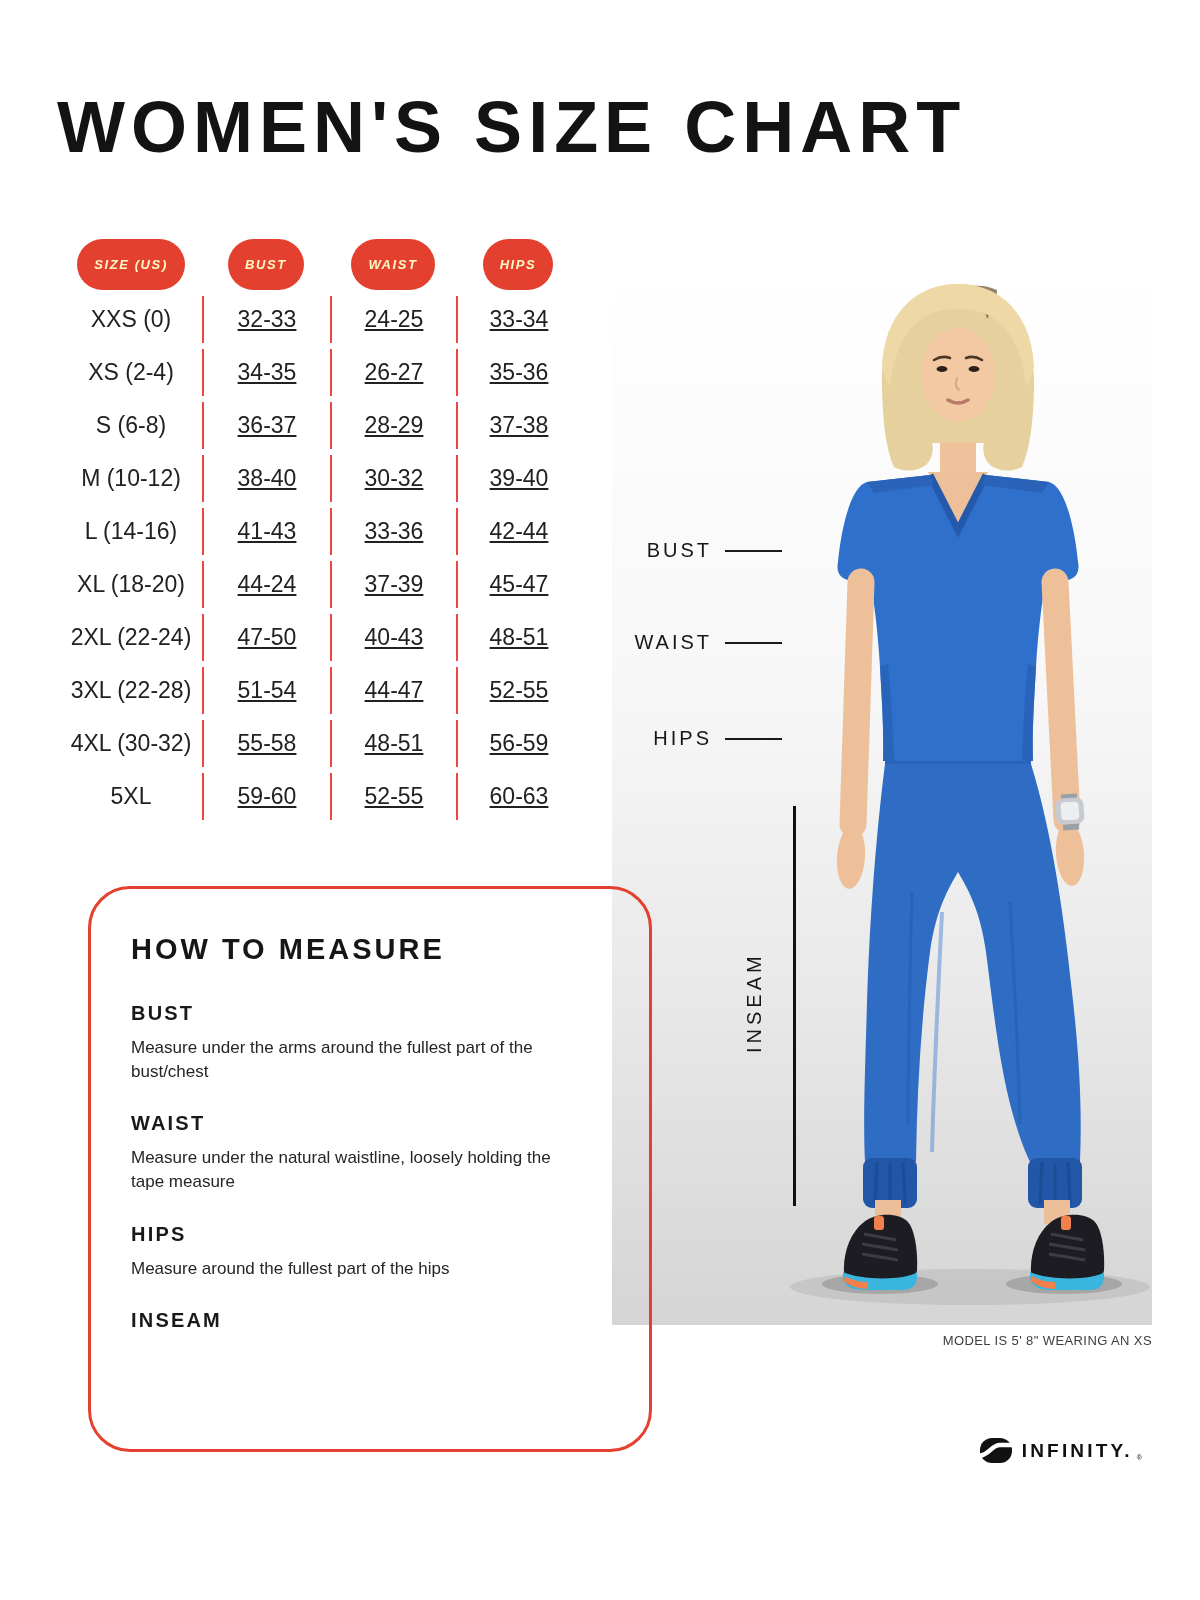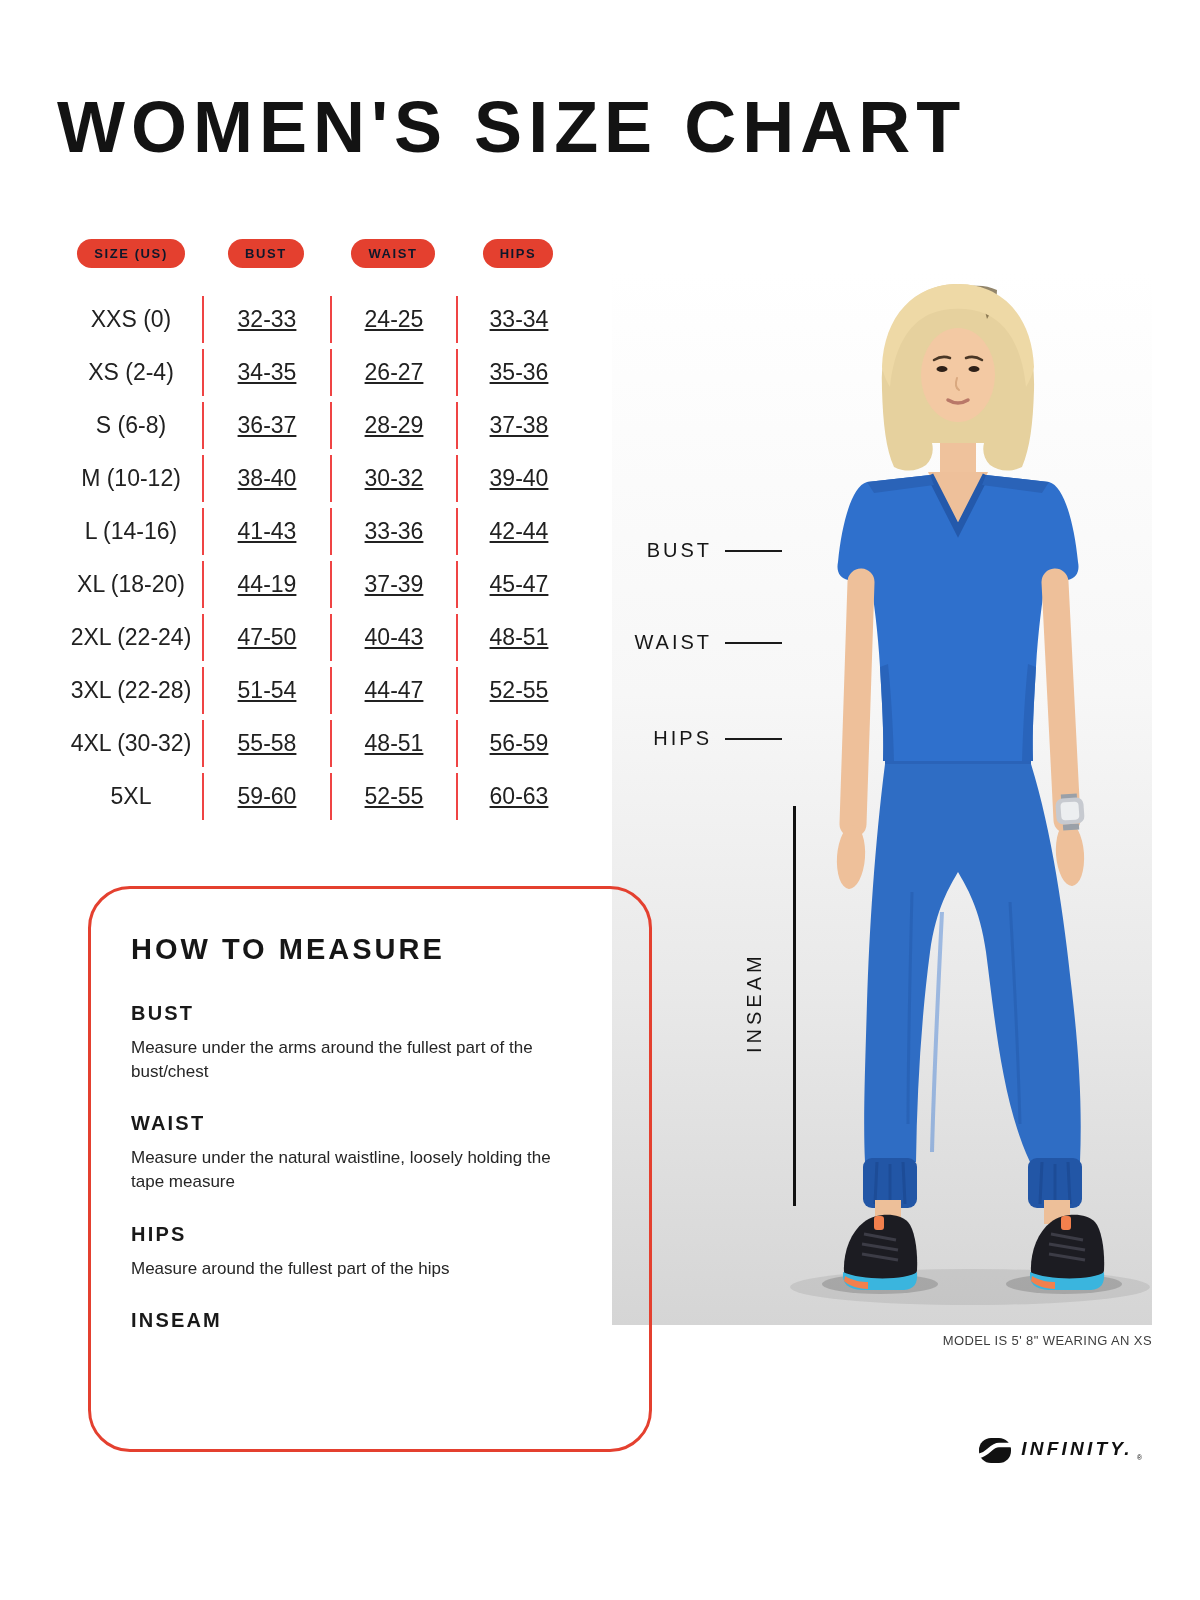--- a/index.html
+++ b/index.html
@@ -7,22 +7,22 @@
         font-family:"Liberation Sans",sans-serif;color:#1a1a1a;}
 
   
   .title{position:absolute;left:57px;top:86px;font-size:72px;font-weight:700;
          letter-spacing:6px;color:#131313;white-space:nowrap;text-align:right;}
 
   
   .thead{position:absolute;left:60px;top:239px;width:520px;display:grid;
          grid-template-columns:142px 128px 126px 124px;}
   .thead .pillwrap{display:flex;justify-content:center;}
-  .pill{background:#e4402f;color:#0f172a;font-size:13px;font-weight:700;
-        letter-spacing:1.6px;padding:7px 17px;border-radius:999px;white-space:nowrap;}
+  .pill{background:#e4402f;color:#fef9c3;font-size:13px;font-weight:700;
+        letter-spacing:1.6px;padding:18px 17px;border-radius:999px;white-space:nowrap;font-style:italic;}
   .tbody{position:absolute;left:60px;top:296px;width:520px;}
   .trow{display:grid;grid-template-columns:142px 128px 126px 124px;height:47px;
         margin-bottom:6px;}
   .trow .cell{display:flex;align-items:center;justify-content:center;
         font-size:23px;color:#212121;height:100%;}
   .trow .cell.v{border-left:2px solid #ef4444;text-decoration:underline;}
 
   
   .photo{position:absolute;left:612px;top:272px;width:540px;height:1053px;
          background:linear-gradient(180deg,#ffffff 0%,#f7f7f7 40%,#e9e9e9 68%,#d5d5d5 100%);
@@ -50,22 +50,22 @@
   .mbox{position:absolute;left:88px;top:886px;width:564px;height:566px;
         border:3px solid #e4402f;border-radius:42px;box-sizing:border-box;
         padding:44px 36px 0 40px;z-index:4;background:transparent;}
   .mbox h2{margin:0 0 36px 0;font-size:29px;font-weight:700;letter-spacing:3px;color:#161616;}
   .msec .mlabel{font-size:20px;font-weight:700;letter-spacing:2.2px;color:#191919;
         margin:0 0 11px 0;}
   .msec .mtextp{font-size:17px;line-height:1.42;color:#262626;margin:0 0 28px 0;
         max-width:445px;}
 
   
-  .brand{position:absolute;right:58px;top:1438px;display:flex;align-items:flex-start;
-        gap:10px;z-index:3;font-style:italic;}
+  .brand{position:absolute;right:58px;top:1438px;display:flex;align-items:center;
+        gap:10px;z-index:3;}
   .brand .wordmark{font-size:19px;font-weight:700;letter-spacing:3.2px;color:#101010;}
   .brand .reg{font-size:7px;color:#101010;align-self:flex-end;margin-left:-6px;
         padding-bottom:2px;}
 </style>
 </head>
 <body>
 
 <div class="page">
 
   <div class="title">WOMEN'S SIZE CHART</div>
@@ -210,21 +210,21 @@
       <div class="cell v">39-40</div>
     </div>
     <div class="trow">
       <div class="cell">L (14-16)</div>
       <div class="cell v">41-43</div>
       <div class="cell v">33-36</div>
       <div class="cell v">42-44</div>
     </div>
     <div class="trow">
       <div class="cell">XL (18-20)</div>
-      <div class="cell v">44-19</div>
+      <div class="cell v">44-24</div>
       <div class="cell v">37-39</div>
       <div class="cell v">45-47</div>
     </div>
     <div class="trow">
       <div class="cell">2XL (22-24)</div>
       <div class="cell v">47-50</div>
       <div class="cell v">40-43</div>
       <div class="cell v">48-51</div>
     </div>
     <div class="trow">

